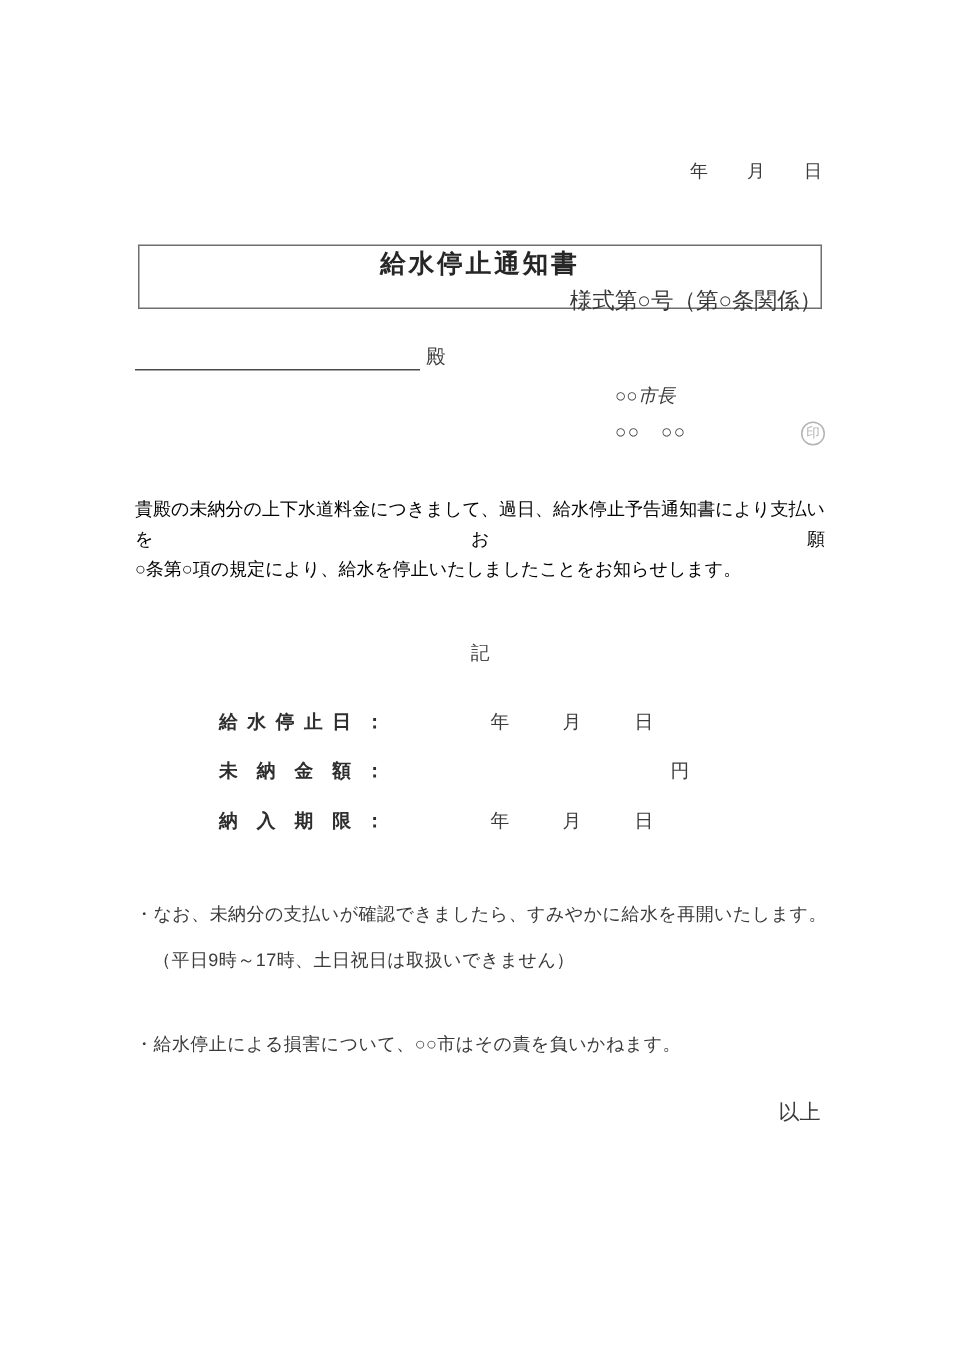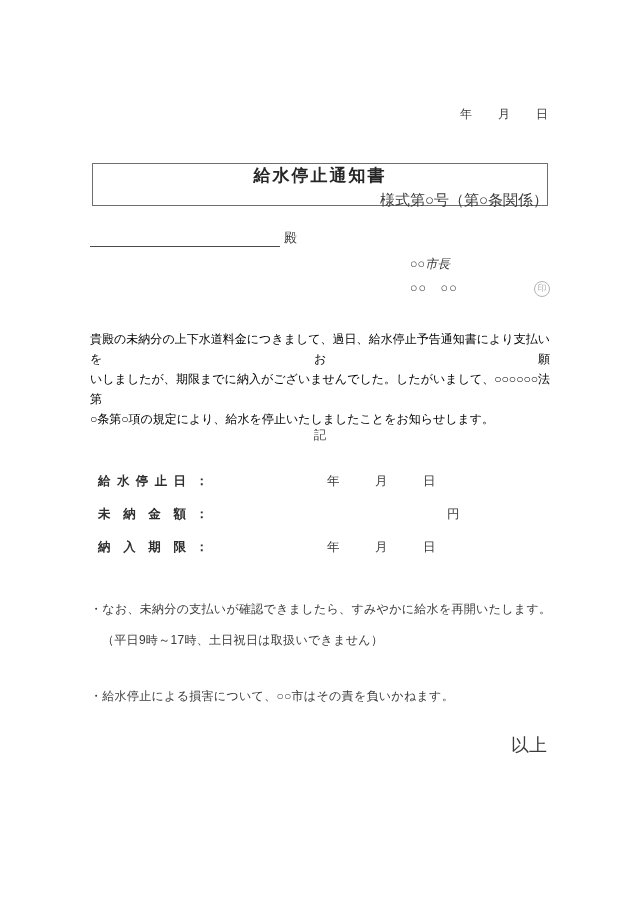--- a/index.html
+++ b/index.html
@@ -149,20 +149,21 @@
     left: 98px;
     top: 0;
     font-weight: bold;
     color: #2e2e2e;
   }
   .item-row .item-label {
     display: inline-block;
     width: 88px;
     text-align: justify;
     text-align-last: justify;
+    margin-left: 48px;
   }
   .item-row .item-colon {
     margin-left: 6px;
   }
   .item-row .field {
     position: absolute;
     top: 0;
     font-weight: normal;
     color: #3a3a3a;
   }
@@ -186,21 +187,21 @@
   .note-1 { top: 601px; }
   .note-2 { top: 630px; }
   .note-3 { top: 632px; padding-left: 12px; }
   .note-4 { top: 688px; }
 
   
   .closing {
     position: absolute;
     top: 733px;
     right: 93px;
-    font-size: 18px;
+    font-size: 14px;
     color: #3a3a3a;
   }
 </style>
 </head>
 <body>
 
 <div class="page">
 
   <div class="date-line">
     <span>年</span>
@@ -220,21 +221,20 @@
   </div>
 
   <div class="sender-title">○○市長</div>
   <div class="sender-name-row">
     <span class="sender-name">○○　○○</span>
     <span class="seal">印</span>
   </div>
 
   <div class="body-paragraph">
     <div class="body-line fill">貴殿の未納分の上下水道料金につきまして、過日、給水停止予告通知書により支払いをお願</div>
-    <div class="body-line fill">いしましたが、期限までに納入がございませんでした。したがいまして、○○○○○○法第</div>
     <div class="body-line">○条第○項の規定により、給水を停止いたしましたことをお知らせします。</div>
   </div>
 
   <div class="record-marker">記</div>
 
   <div class="item-row row-1">
     <span class="label-wrap">
       <span class="item-label">給水停止日</span>
       <span class="item-colon">：</span>
     </span>

